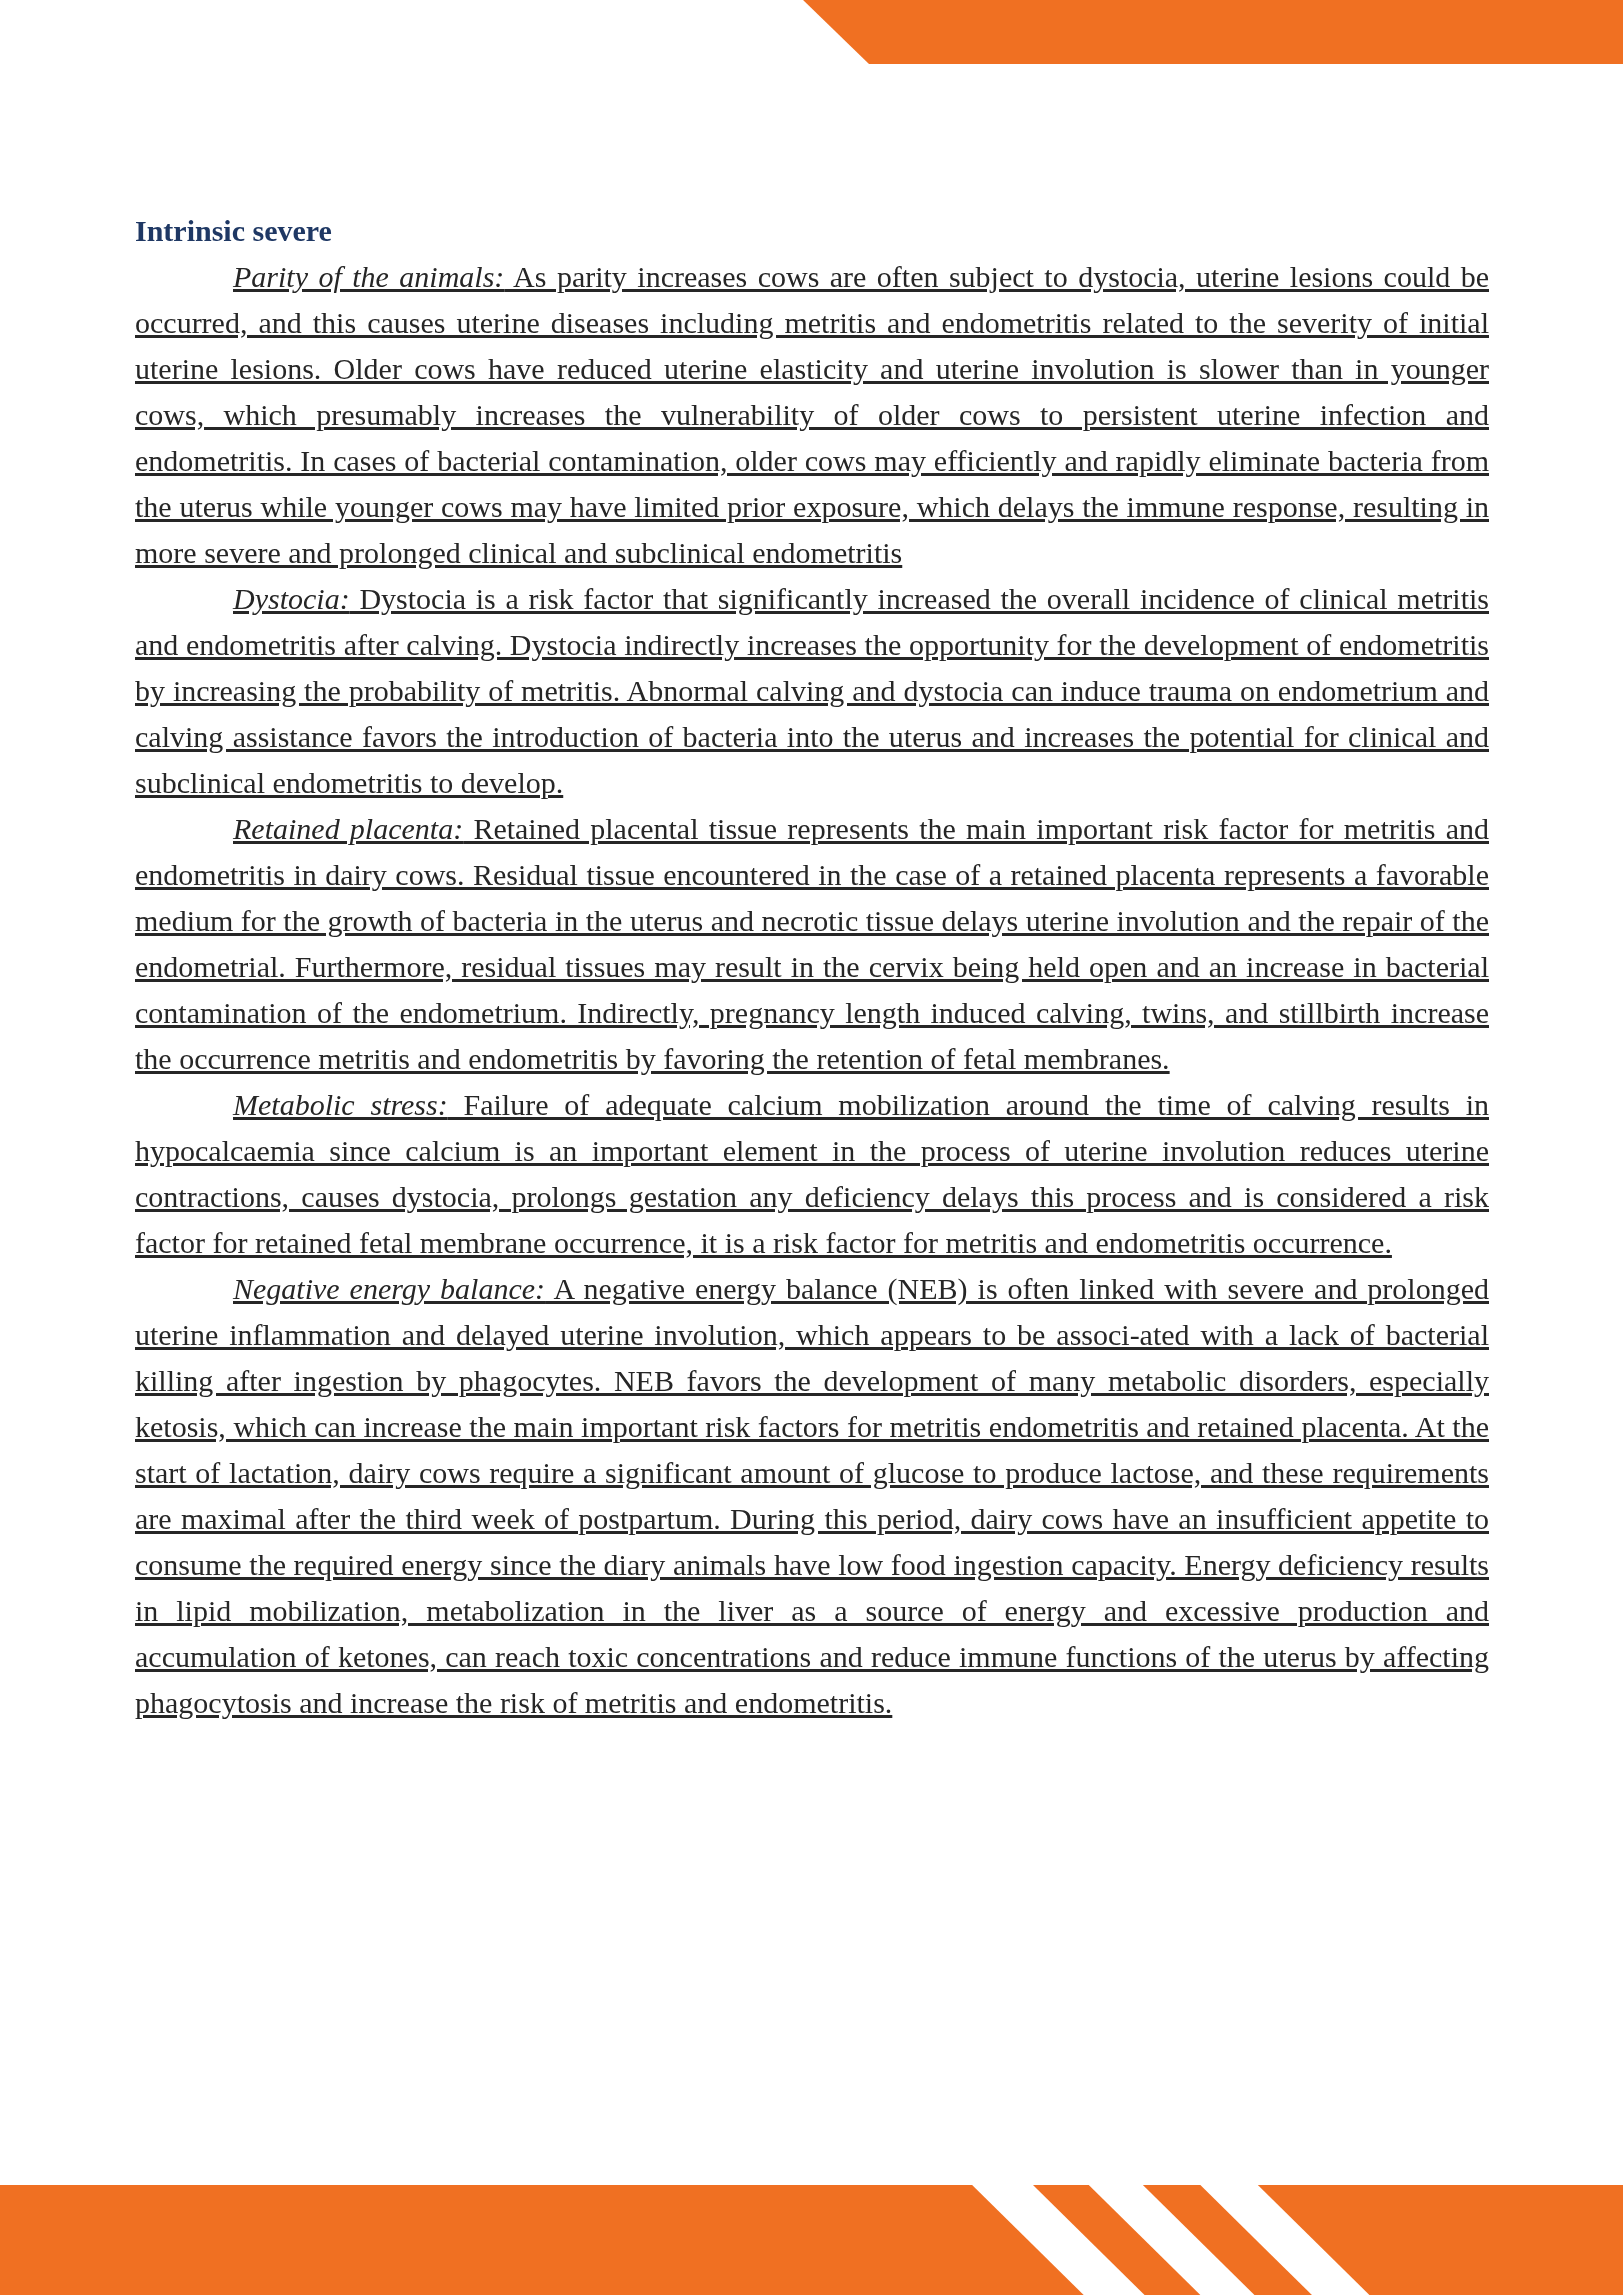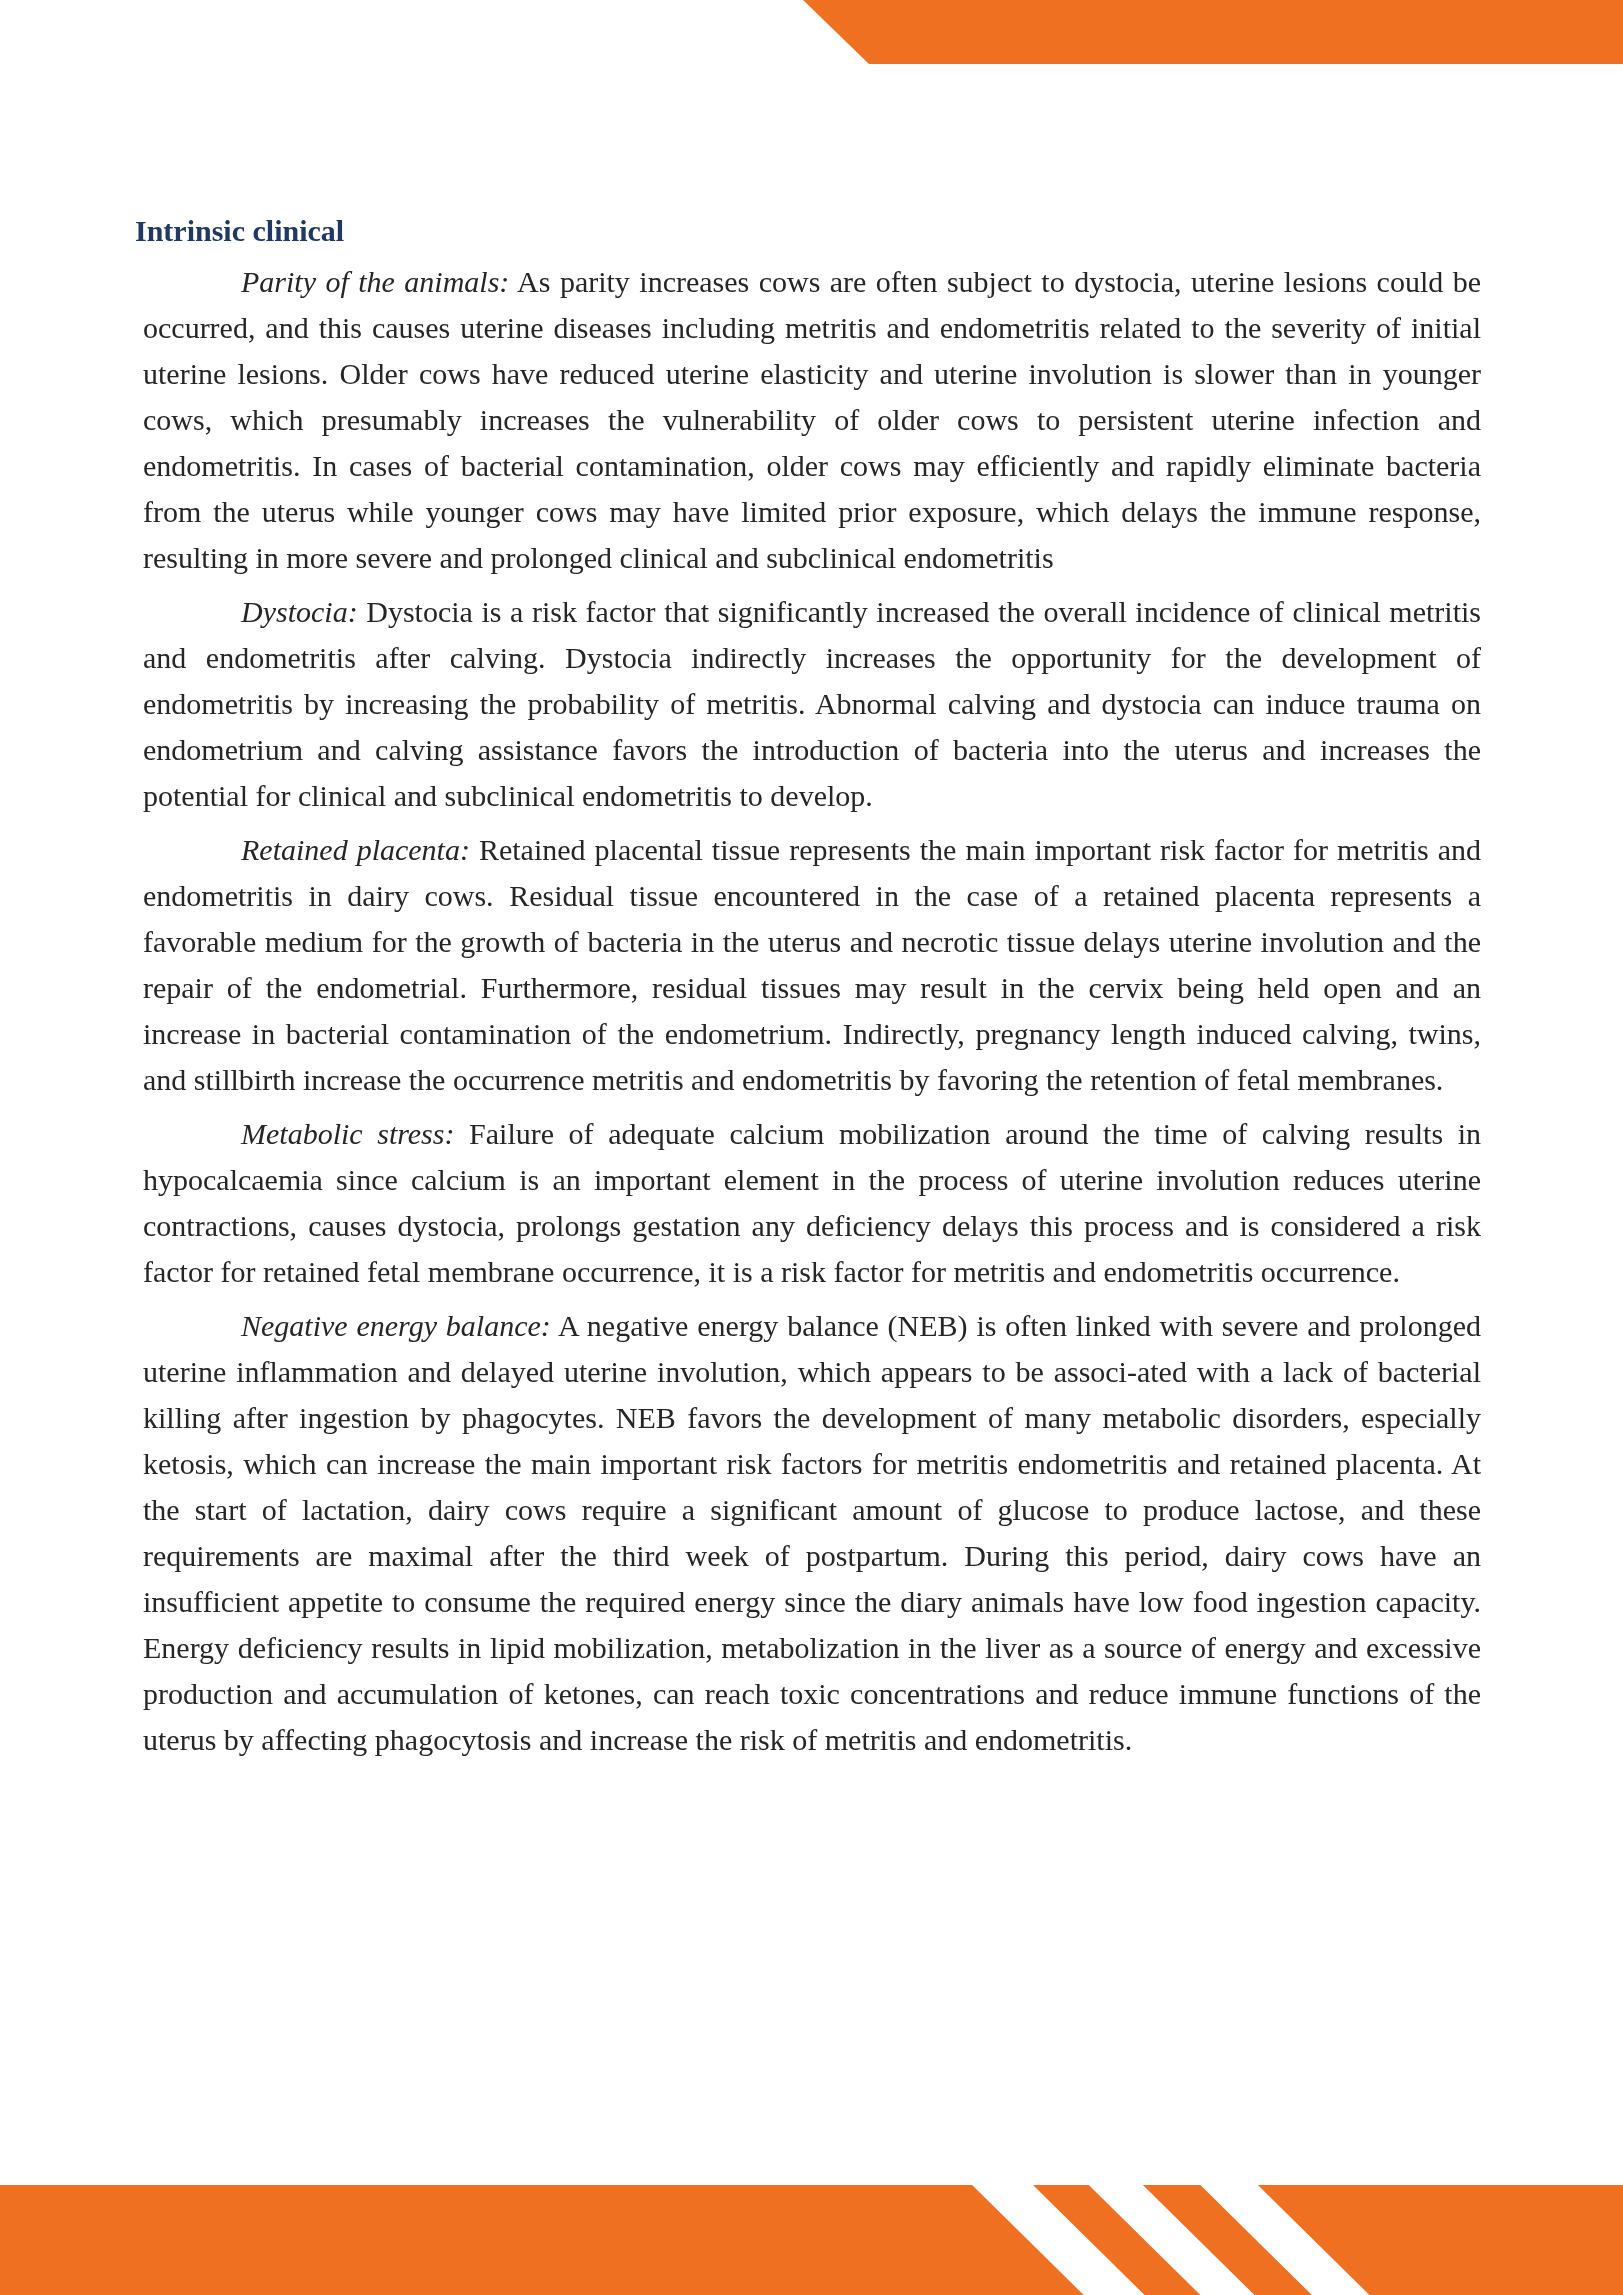--- a/index.html
+++ b/index.html
@@ -41,36 +41,37 @@
     font-size: 30px;
     color: #1f3864;
     margin: 0 0 3.4px 0;
     line-height: 41px;
   }
   .para {
     font-size: 30px;
     line-height: 46px;
     text-align: justify;
     text-indent: 98px;
-    margin: 8px;
+    margin: 0;
     hyphens: none;
+    text-decoration: underline;
   }
   .para .lead {
     font-style: italic;
   }
 </style>
 </head>
 <body>
 
 <svg class="top-band" viewBox="0 0 1920 76" preserveAspectRatio="none">
   <polygon points="950,0 1920,0 1920,76 1028,76" fill="#f07022"></polygon>
 </svg>
 
 <div class="content">
-  <h2 class="section-title">Intrinsic clinical</h2>
+  <h2 class="section-title">Intrinsic severe</h2>
 
   <p class="para"><span class="lead">Parity of the animals:</span><span> As parity increases cows are often subject to dystocia, uterine lesions could be occurred, and this causes uterine diseases including metritis and endometritis related to the severity of initial uterine lesions. Older cows have reduced uterine elasticity and uterine involution is slower than in younger cows, which presumably increases the vulnerability of older cows to persistent uterine infection and endometritis. In cases of bacterial contamination, older cows may efficiently and rapidly eliminate bacteria from the uterus while younger cows may have limited prior exposure, which delays the immune response, resulting in more severe and prolonged clinical and subclinical endometritis</span></p>
 
   <p class="para"><span class="lead">Dystocia:</span><span> Dystocia is a risk factor that significantly increased the overall incidence of clinical metritis and endometritis after calving. Dystocia indirectly increases the opportunity for the development of endometritis by increasing the probability of metritis. Abnormal calving and dystocia can induce trauma on endometrium and calving assistance favors the introduction of bacteria into the uterus and increases the potential for clinical and subclinical endometritis to develop.</span></p>
 
   <p class="para"><span class="lead">Retained placenta:</span><span> Retained placental tissue represents the main important risk factor for metritis and endometritis in dairy cows. Residual tissue encountered in the case of a retained placenta represents a favorable medium for the growth of bacteria in the uterus and necrotic tissue delays uterine involution and the repair of the endometrial. Furthermore, residual tissues may result in the cervix being held open and an increase in bacterial contamination of the endometrium. Indirectly, pregnancy length induced calving, twins, and stillbirth increase the occurrence metritis and endometritis by favoring the retention of fetal membranes.</span></p>
 
   <p class="para"><span class="lead">Metabolic stress:</span><span> Failure of adequate calcium mobilization around the time of calving results in hypocalcaemia since calcium is an important element in the process of uterine involution reduces uterine contractions, causes dystocia, prolongs gestation any deficiency delays this process and is considered a risk factor for retained fetal membrane occurrence, it is a risk factor for metritis and endometritis occurrence.</span></p>
 
   <p class="para"><span class="lead">Negative energy balance:</span><span> A negative energy balance (NEB) is often linked with severe and prolonged uterine inflammation and delayed uterine involution, which appears to be associ-ated with a lack of bacterial killing after ingestion by phagocytes. NEB favors the development of many metabolic disorders, especially ketosis, which can increase the main important risk factors for metritis endometritis and retained placenta. At the start of lactation, dairy cows require a significant amount of glucose to produce lactose, and these requirements are maximal after the third week of postpartum. During this period, dairy cows have an insufficient appetite to consume the required energy since the diary animals have low food ingestion capacity. Energy deficiency results in lipid mobilization, metabolization in the liver as a source of energy and excessive production and accumulation of ketones, can reach toxic concentrations and reduce immune functions of the uterus by affecting phagocytosis and increase the risk of metritis and endometritis.</span></p>

